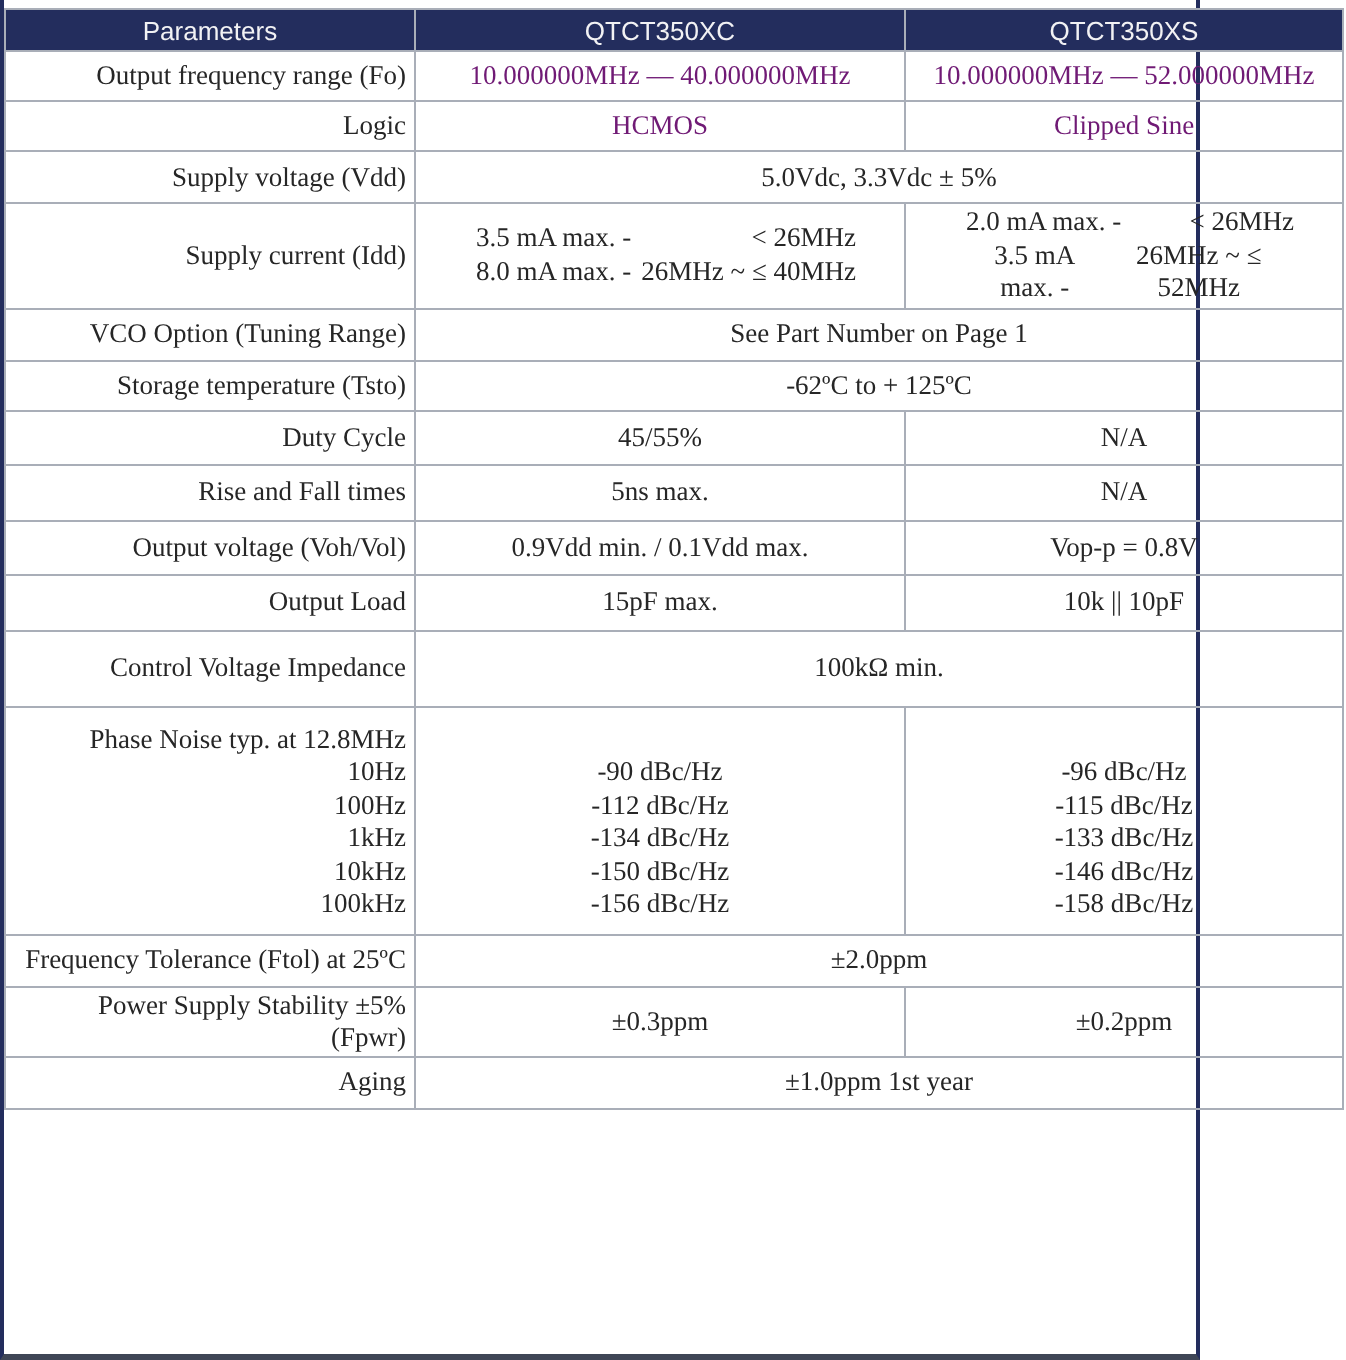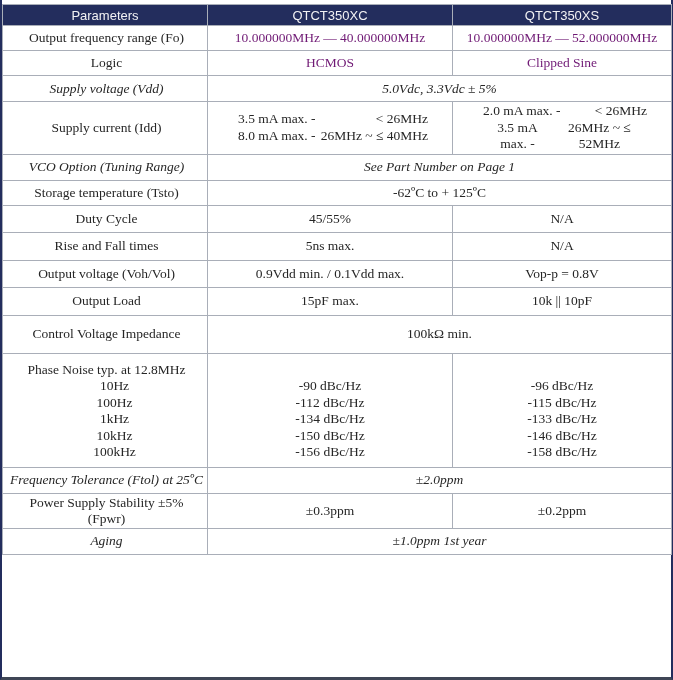--- a/index.html
+++ b/index.html
@@ -2,21 +2,21 @@
 <html><head>
 <meta charset="utf-8">
 <style>
   html,body{
     margin:0; padding:0; background:#ffffff;
     width:673px; height:680px; overflow:hidden;
     font-family:"Liberation Serif", serif;
   }
   .sheet{
     box-sizing:border-box;
-    width:673px; height:680px;
+    width:600px; height:680px;
     padding-top:4px;
     border-left:2px solid #232d5d;
     border-right:2px solid #232d5d;
     border-bottom:3px solid #3f4656;
   }
   table.spec{
     width:669px;
     table-layout:fixed;
     border-collapse:collapse;
     font-size:13.5px;
@@ -31,25 +31,25 @@
   }
   tr.hdr th{
     background:#232d5d;
     color:#f2f2f4;
     font-family:"Liberation Sans", sans-serif;
     font-weight:400;
     font-size:13px;
     height:21px;
     padding:0;
   }
-  td.param{ text-align:center; padding-left:7px; }
+  td.param{ text-align:right; padding-left:7px; }
   td.val{ text-align:center; }
   .bold{ font-weight:normal; color:#701a75; }
   
-  tr.h25{height:25px;} tr.h26{height:26px;font-style:italic;} tr.h27{height:27px;} tr.h28{height:28px;}
+  tr.h25{height:25px;} tr.h26{height:26px;} tr.h27{height:27px;} tr.h28{height:28px;}
   tr.h50{height:50px;} tr.h55{height:55px;} tr.h38{height:38px;} tr.h114{height:114px;}
   
   .jrow{
     display:flex; justify-content:space-between;
     padding:0 20px 0 26px;
     line-height:16.5px;
   }
   
   .cline{ line-height:17px; }
   

